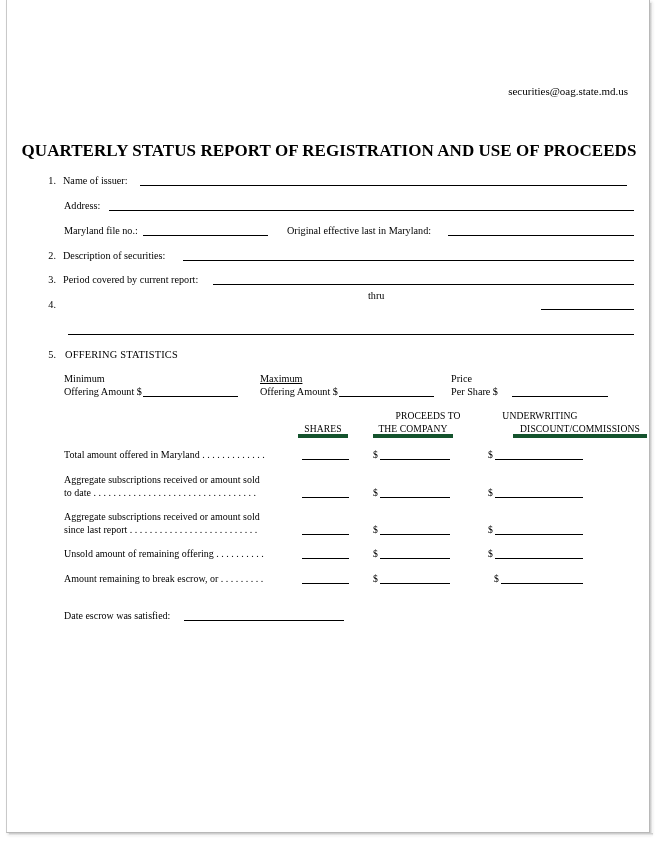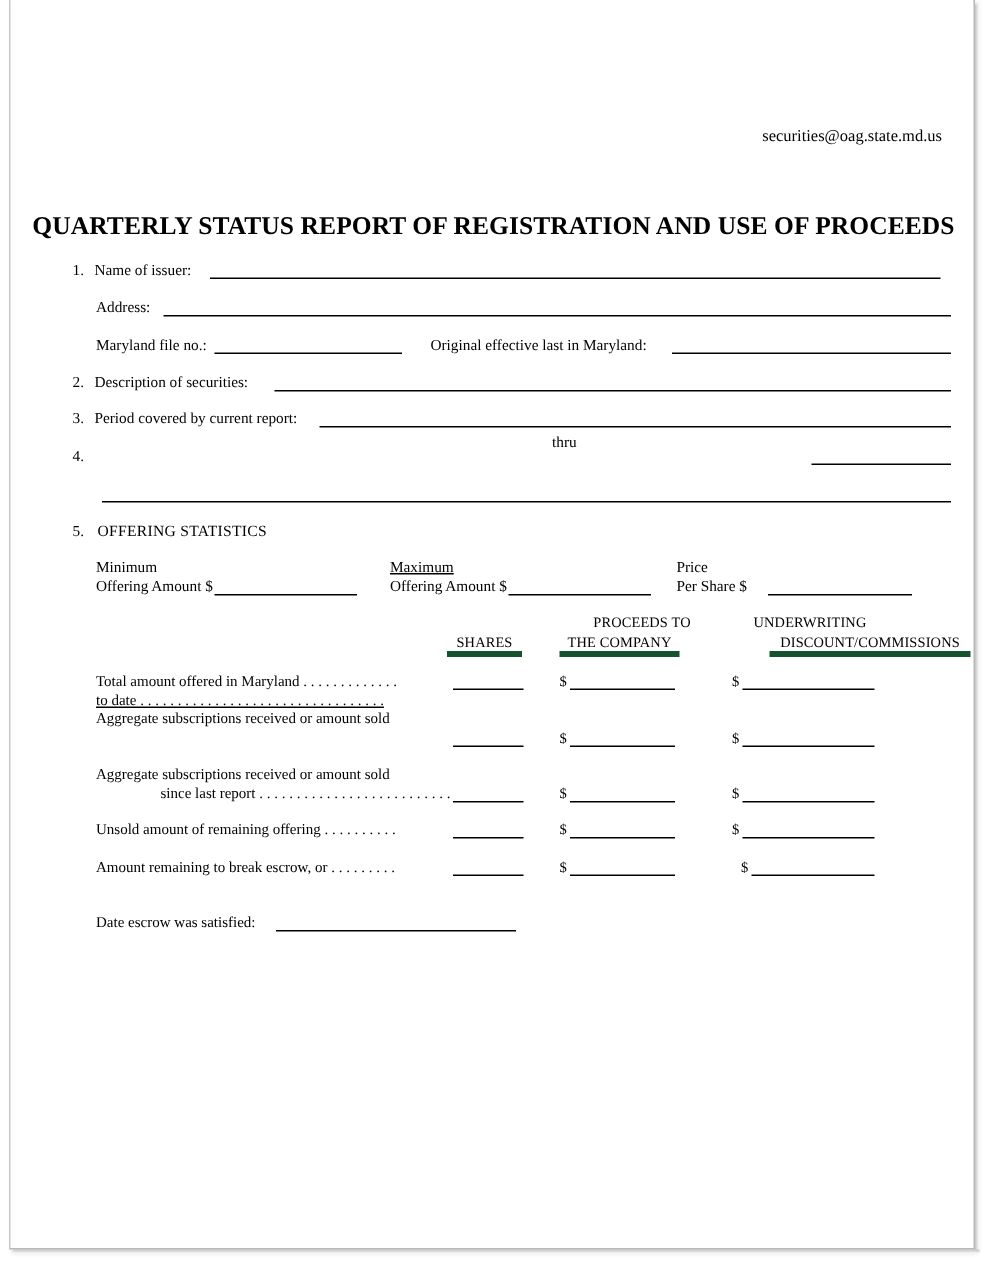--- a/index.html
+++ b/index.html
@@ -192,29 +192,29 @@
     <div class="colhead colhead-u" style="left:466px; top:423px; width:134px;margin-left:40px;">DISCOUNT/COMMISSIONS</div>
 
     <div class="rowlbl" style="top:449px;">Total amount offered in Maryland . . . . . . . . . . . . .</div>
     <div class="rule" style="left:295px; top:459px; width:47px;"></div>
     <div class="dollar" style="left:366px; top:449px;">$</div>
     <div class="rule" style="left:373px; top:459px; width:70px;"></div>
     <div class="dollar" style="left:481px; top:449px;">$</div>
     <div class="rule" style="left:488px; top:459px; width:88px;"></div>
 
     <div class="rowlbl" style="top:474px;">Aggregate subscriptions received or amount sold</div>
-    <div class="rowlbl" style="top:462px;text-decoration:underline;">to date . . . . . . . . . . . . . . . . . . . . . . . . . . . . . . . . .</div>
+    <div class="rowlbl" style="top:487px;">to date . . . . . . . . . . . . . . . . . . . . . . . . . . . . . . . . .</div>
     <div class="rule" style="left:295px; top:497px; width:47px;"></div>
     <div class="dollar" style="left:366px; top:487px;">$</div>
     <div class="rule" style="left:373px; top:497px; width:70px;"></div>
     <div class="dollar" style="left:481px; top:487px;">$</div>
     <div class="rule" style="left:488px; top:497px; width:88px;"></div>
 
     <div class="rowlbl" style="top:511px;">Aggregate subscriptions received or amount sold</div>
-    <div class="rowlbl" style="top:524px;margin-left:43px;">since last report . . . . . . . . . . . . . . . . . . . . . . . . . .</div>
+    <div class="rowlbl" style="top:524px;">since last report . . . . . . . . . . . . . . . . . . . . . . . . . .</div>
     <div class="rule" style="left:295px; top:534px; width:47px;"></div>
     <div class="dollar" style="left:366px; top:524px;">$</div>
     <div class="rule" style="left:373px; top:534px; width:70px;"></div>
     <div class="dollar" style="left:481px; top:524px;">$</div>
     <div class="rule" style="left:488px; top:534px; width:88px;"></div>
 
     <div class="rowlbl" style="top:548px;">Unsold amount of remaining offering . . . . . . . . . .</div>
     <div class="rule" style="left:295px; top:558px; width:47px;"></div>
     <div class="dollar" style="left:366px; top:548px;">$</div>
     <div class="rule" style="left:373px; top:558px; width:70px;"></div>

